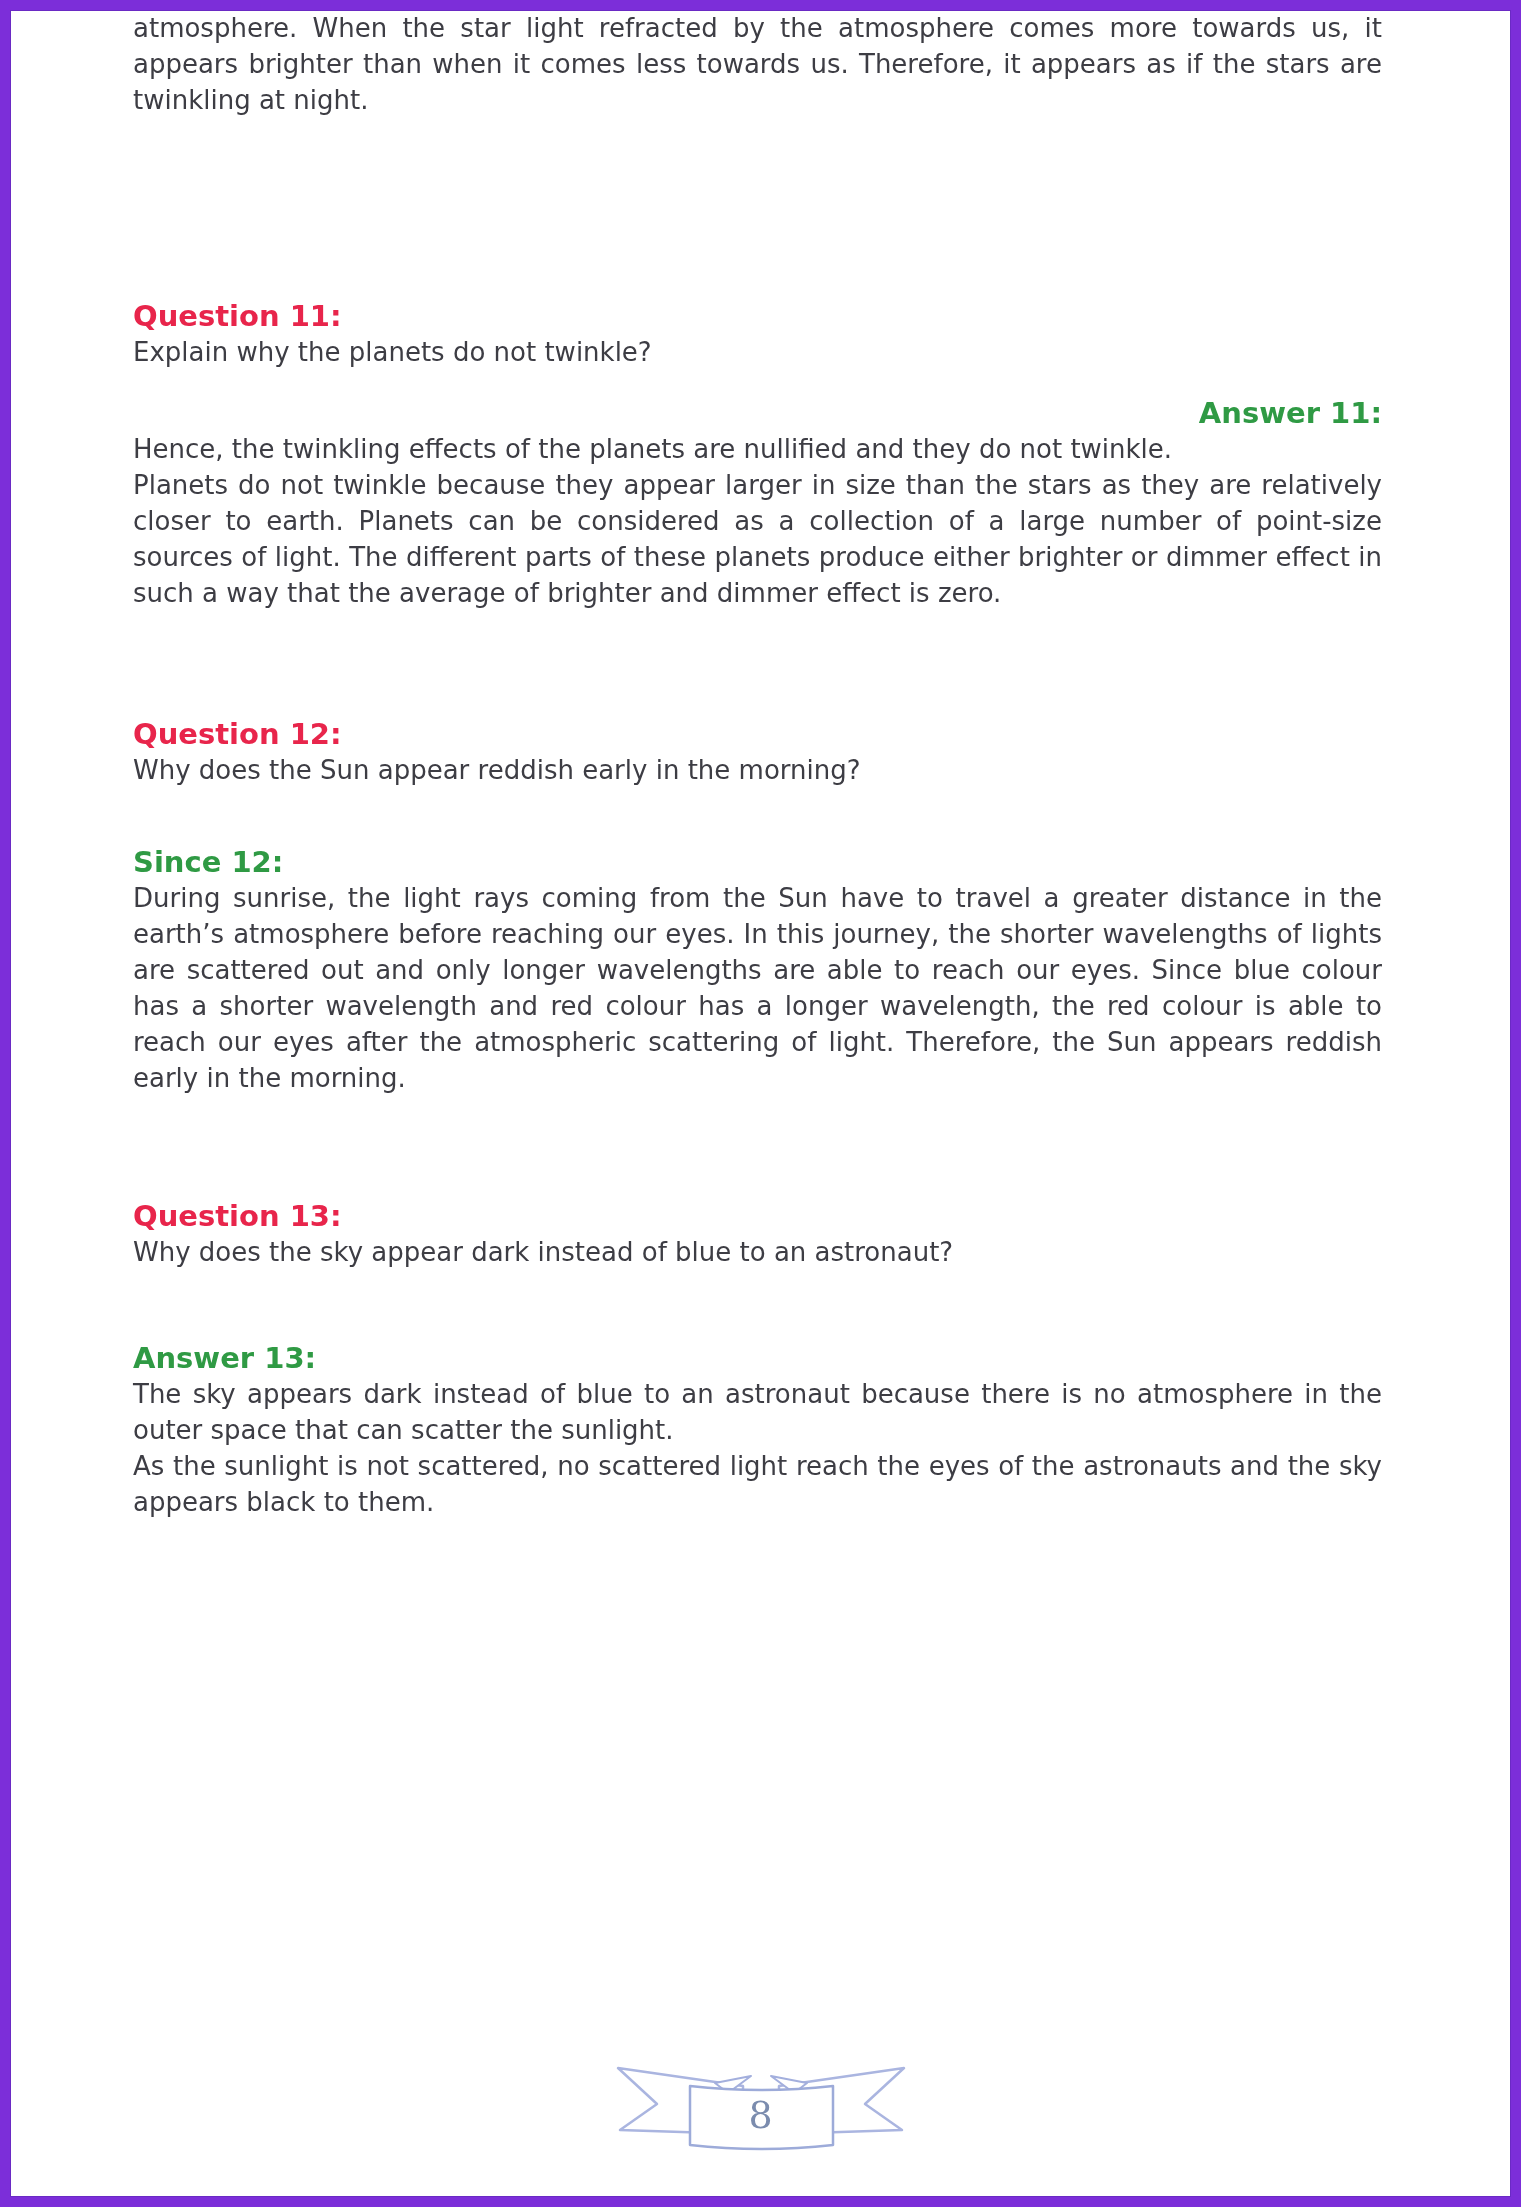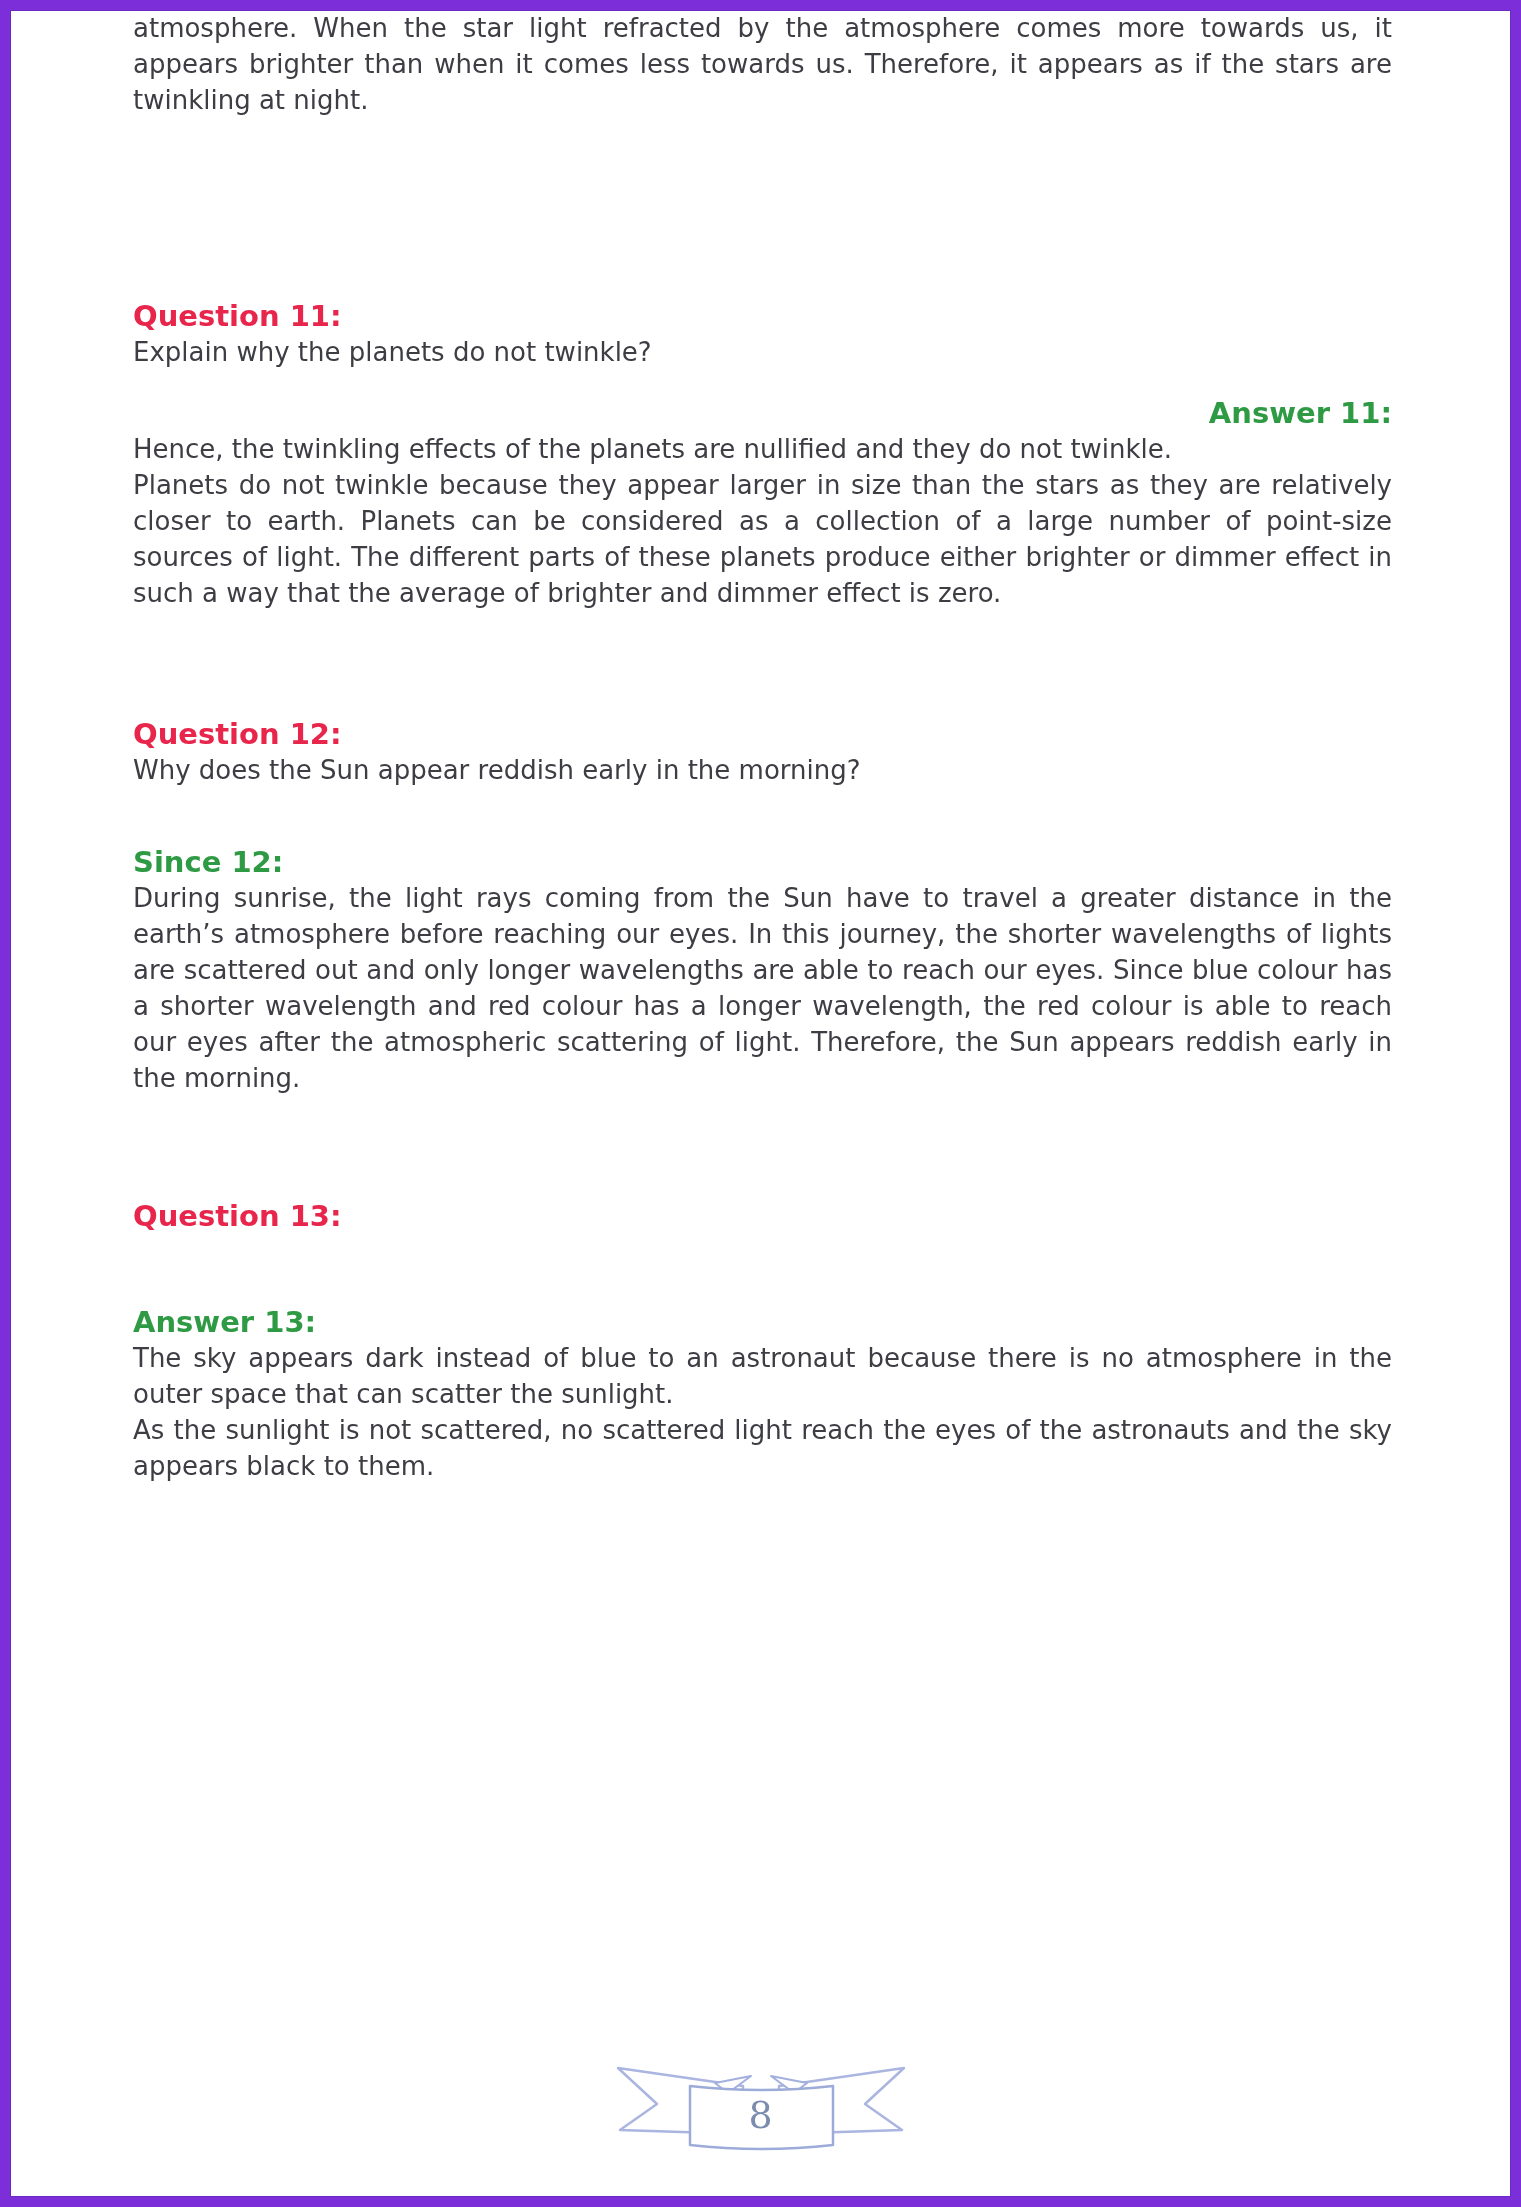--- a/index.html
+++ b/index.html
@@ -14,21 +14,21 @@
     box-shadow: inset 0 0 0 1px #6a2ac4;
     position: relative;
     font-family: "DejaVu Sans", "Liberation Sans", sans-serif;
     overflow: hidden;
   }
 
   .column {
     position: absolute;
     top: 0;
     left: 123px;
-    right: 119px;
+    right: 129px;
   }
 
   p.body-text {
     margin: 0;
     font-size: 26px;
     line-height: 36px;
     color: #3d3d44;
     text-align: justify;
     text-justify: inter-word;
   }
@@ -96,20 +96,21 @@
     <p class="body-text mt-hence">Hence, the twinkling effects of the planets are nullified and they do not twinkle.</p>
     <p class="body-text">Planets do not twinkle because they appear larger in size than the stars as they are relatively closer to earth. Planets can be considered as a collection of a large number of point-size sources of light. The different parts of these planets produce either brighter or dimmer effect in such a way that the average of brighter and dimmer effect is zero.</p>
 
     <div class="q-label mt-q12">Question 12:</div>
     <div class="q-text">Why does the Sun appear reddish early in the morning?</div>
 
     <div class="a-label mt-a12">Since 12:</div>
     <p class="body-text">During sunrise, the light rays coming from the Sun have to travel a greater distance in the earth’s atmosphere before reaching our eyes. In this journey, the shorter wavelengths of lights are scattered out and only longer wavelengths are able to reach our eyes. Since blue colour has a shorter wavelength and red colour has a longer wavelength, the red colour is able to reach our eyes after the atmospheric scattering of light. Therefore, the Sun appears reddish early in the morning.</p>
 
     <div class="q-label mt-q13">Question 13:</div>
+    <div class="q-text">Why does the sky appear dark instead of blue to an astronaut?</div>
 
     <div class="a-label mt-a13">Answer 13:</div>
     <p class="body-text">The sky appears dark instead of blue to an astronaut because there is no atmosphere in the outer space that can scatter the sunlight.</p>
     <p class="body-text mt-a13p2">As the sunlight is not scattered, no scattered light reach the eyes of the astronauts and the sky appears black to them.</p>
 
   </div>
 
   <div class="ribbon">
     <svg width="292" height="88" viewBox="0 0 292 88" xmlns="http://www.w3.org/2000/svg">
 

